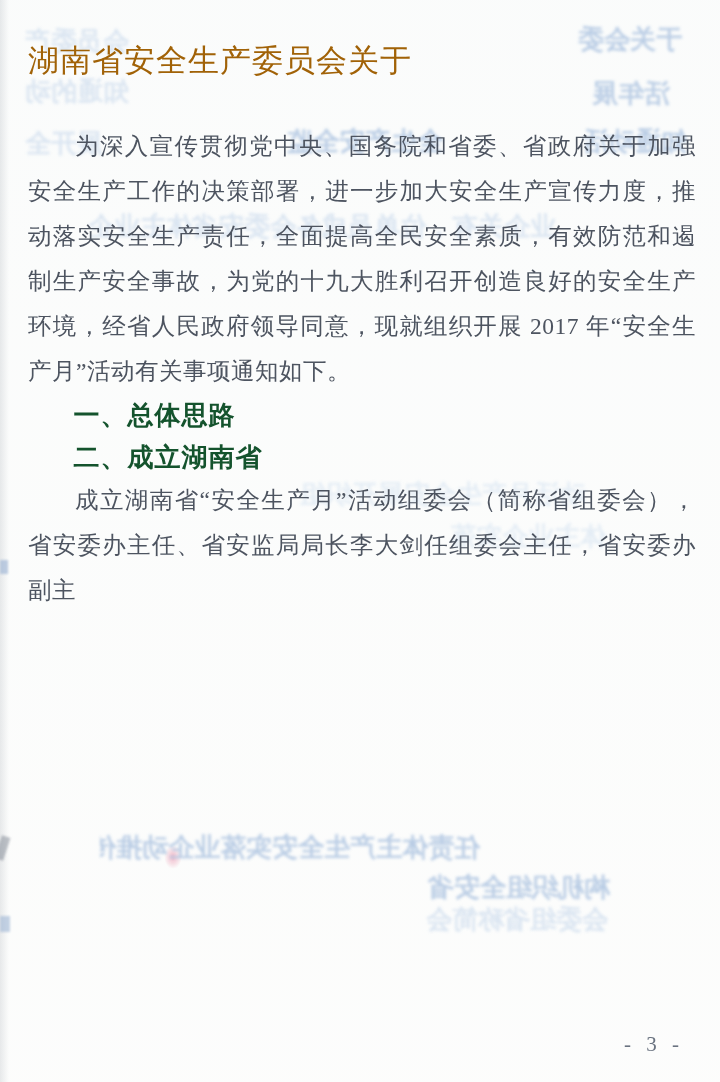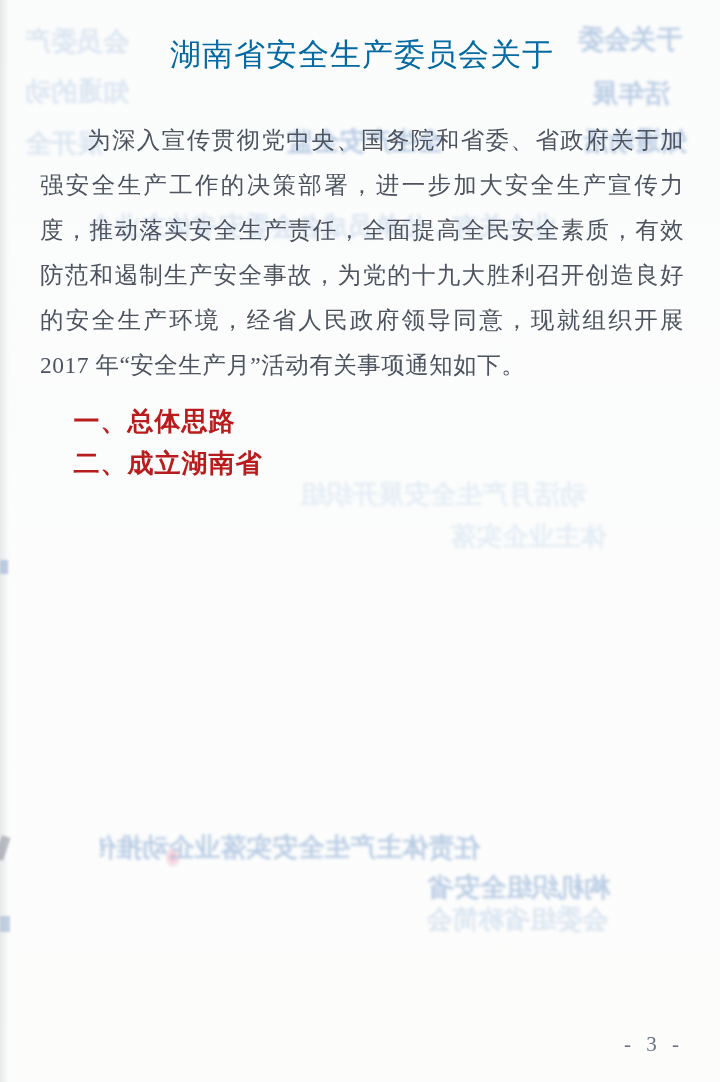--- a/index.html
+++ b/index.html
@@ -21,50 +21,50 @@
     background: linear-gradient(180deg, rgba(210,230,240,0.06), rgba(210,230,240,0.02));
     pointer-events: none;
   }
   .content {
     position: absolute; inset: 0;
     padding: 26px 24px 0 28px;
     box-sizing: border-box;
     z-index: 2;
   }
   .doc-title {
-    text-align: center;
+    text-align: left;
     font-size: 31px;
     line-height: 50px;
     font-weight: 400;
-    color: #0369a1;
+    color: #a16207;
     letter-spacing: 1px;
-    margin: 4px 0 38px 0;
+    margin: 10px 0 38px 0;
   }
   .body-text {
     font-size: 23.5px;
     line-height: 45px;
     color: #4d5460;
     text-align: justify;
     text-justify: inter-character;
     letter-spacing: 0.5px;
   }
   p.para {
-    margin: 12px;
+    margin: 0;
     text-indent: 2em;
   }
   p.salutation {
     margin: 0 0 4px 0;
     text-indent: 0;
   }
   .sec-heading {
     font-family: "Liberation Sans", sans-serif;
     font-size: 26px;
     line-height: 42px;
     font-weight: 600;
-    color: #b91c1c;
+    color: #14532d;
     text-indent: 1.75em;
     letter-spacing: 1px;
     margin: 0;
   }
   .page-number {
     position: absolute;
     top: 1032px;
     right: 36px;
     font-size: 21px;
     letter-spacing: 5px;
@@ -157,18 +157,19 @@
     <h1 class="doc-title">
       <span style="display:block;">湖南省安全生产委员会关于</span>
     </h1>
 
     <div class="body-text">
       <p class="para">为深入宣传贯彻党中央、国务院和省委、省政府关于加强安全生产工作的决策部署，进一步加大安全生产宣传力度，推动落实安全生产责任，全面提高全民安全素质，有效防范和遏制生产安全事故，为党的十九大胜利召开创造良好的安全生产环境，经省人民政府领导同意，现就组织开展 2017 年“安全生产月”活动有关事项通知如下。</p>
 
       <h2 class="sec-heading">一、总体思路</h2>
 
       <h2 class="sec-heading">二、成立湖南省</h2>
+      <p class="para">成立湖南省“安全生产月”活动组委会（简称省组委会），省安委办主任、省安监局局长李大剑任组委会主任，省安委办副主</p>
     </div>
   </div>
 
   <div class="page-number">- 3 -</div>
 
 </div>
 
 </body></html>

